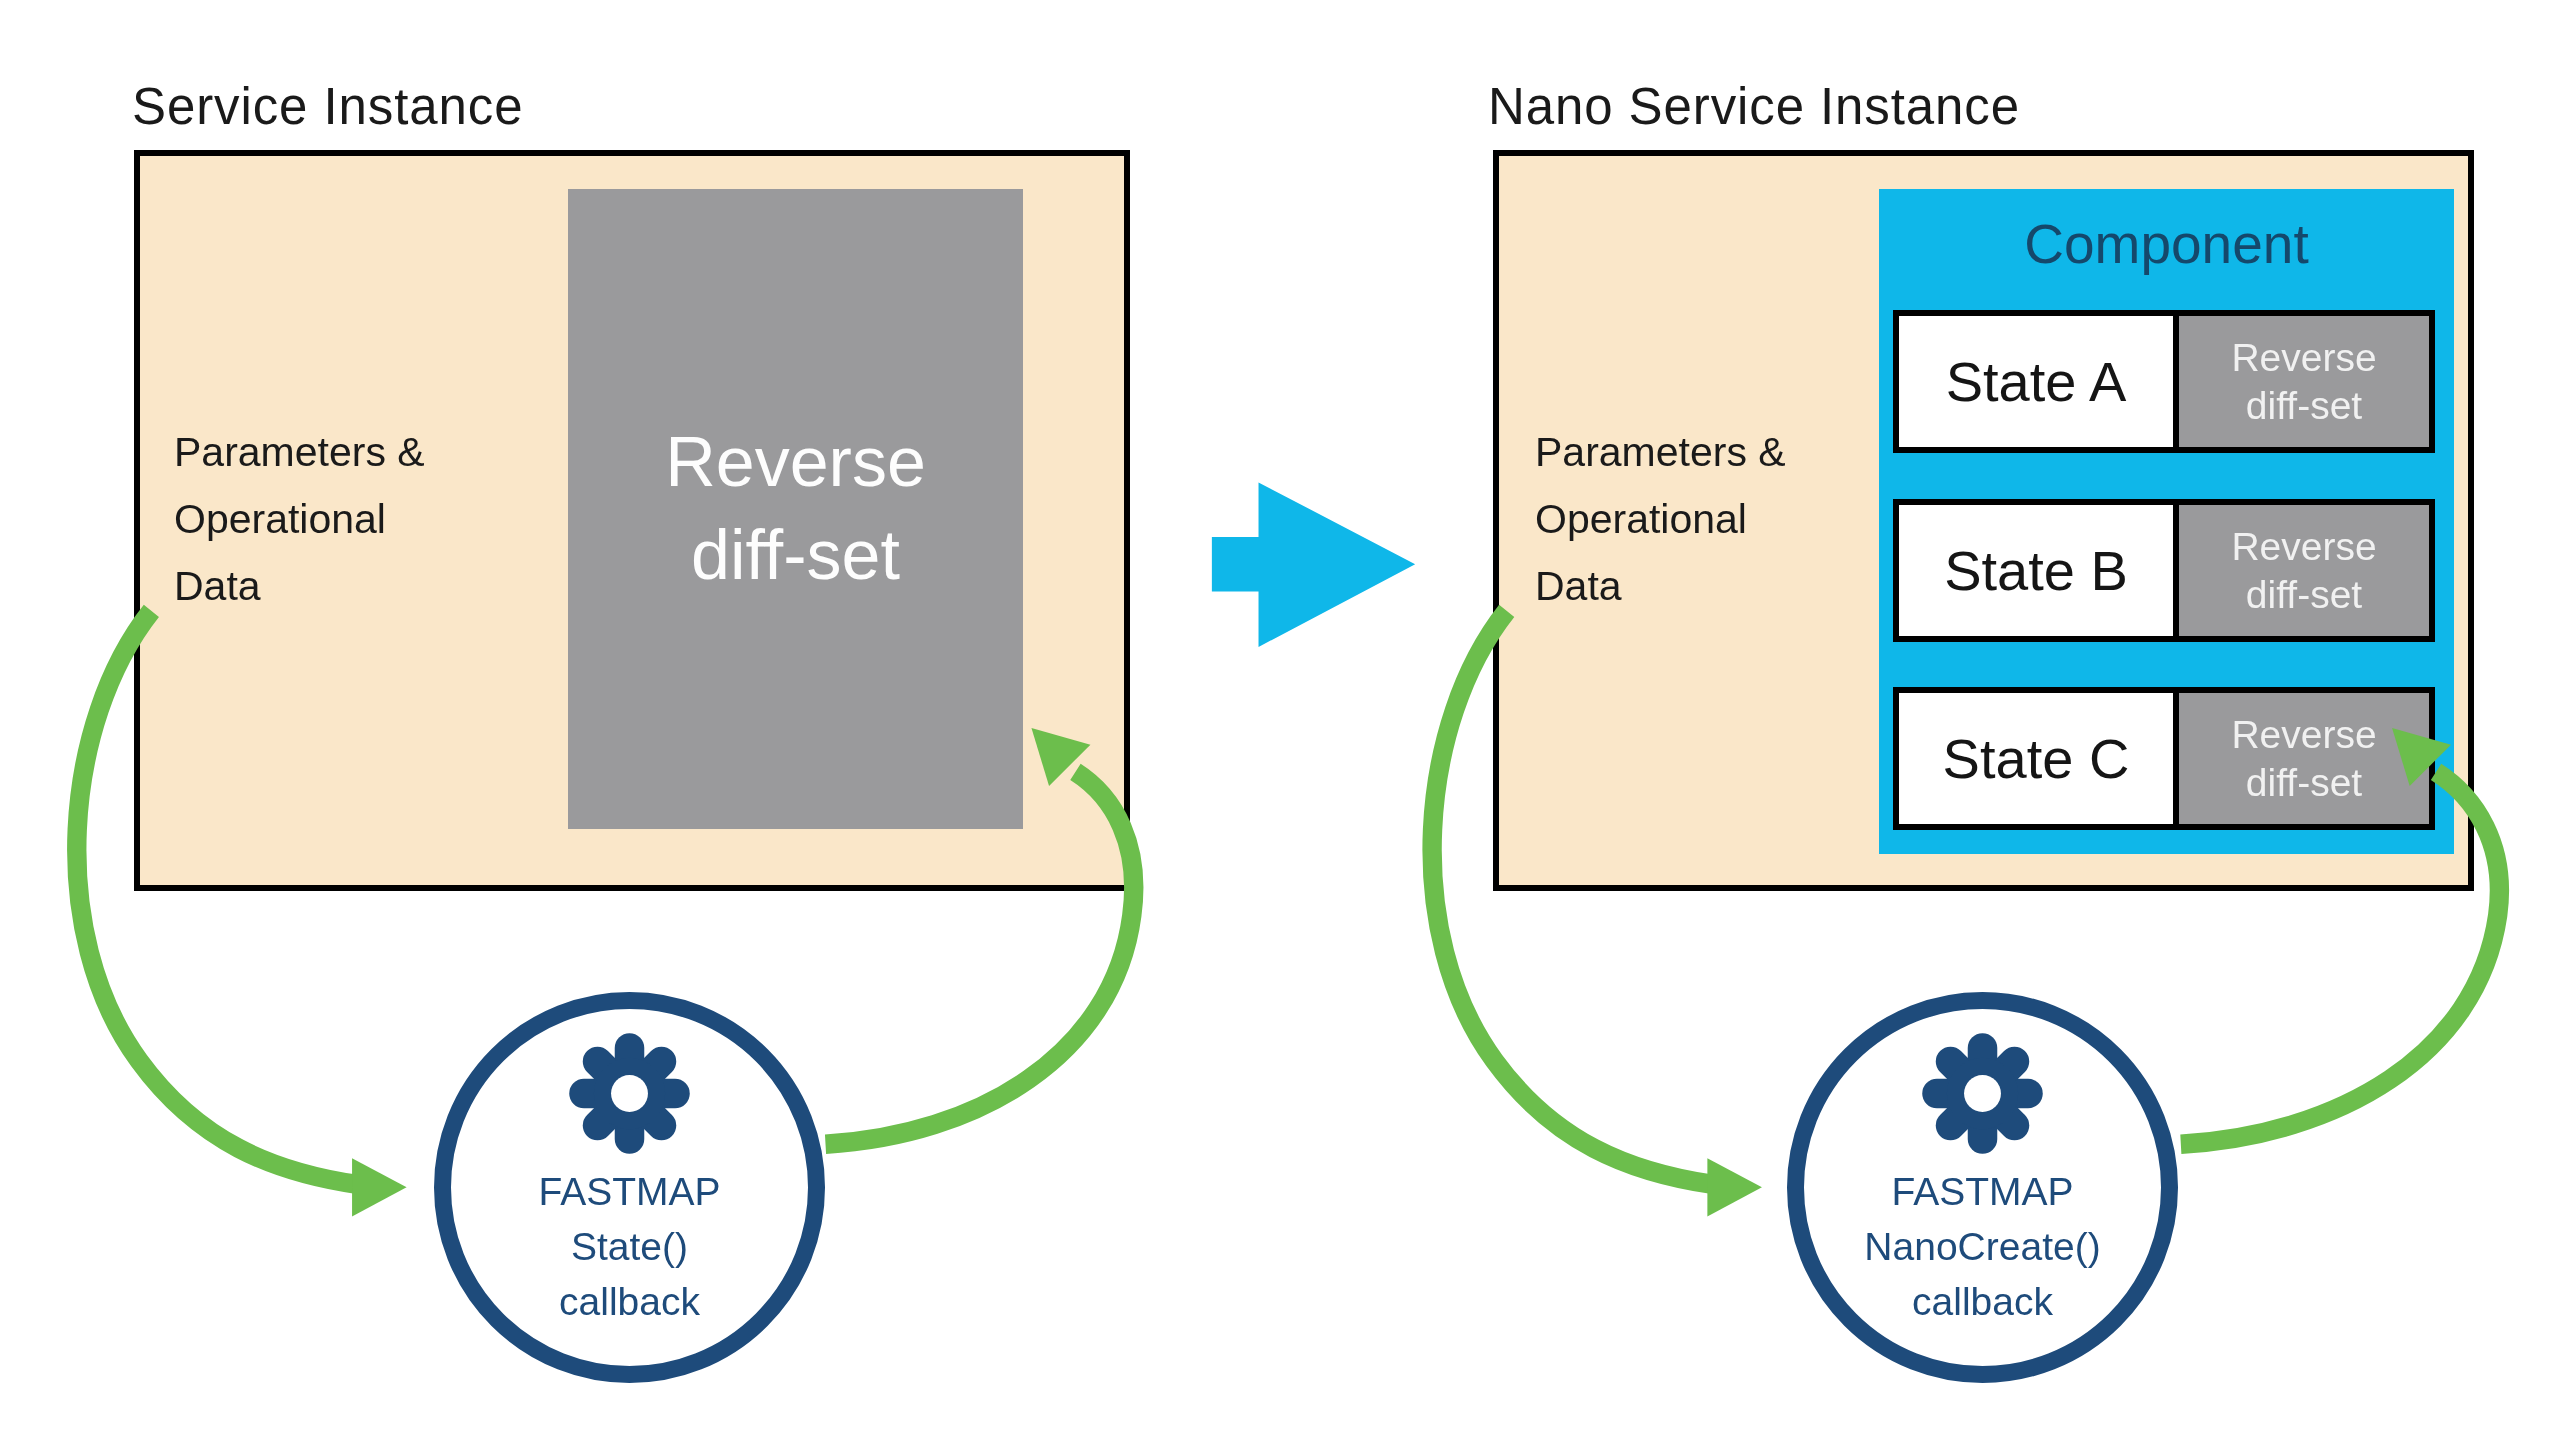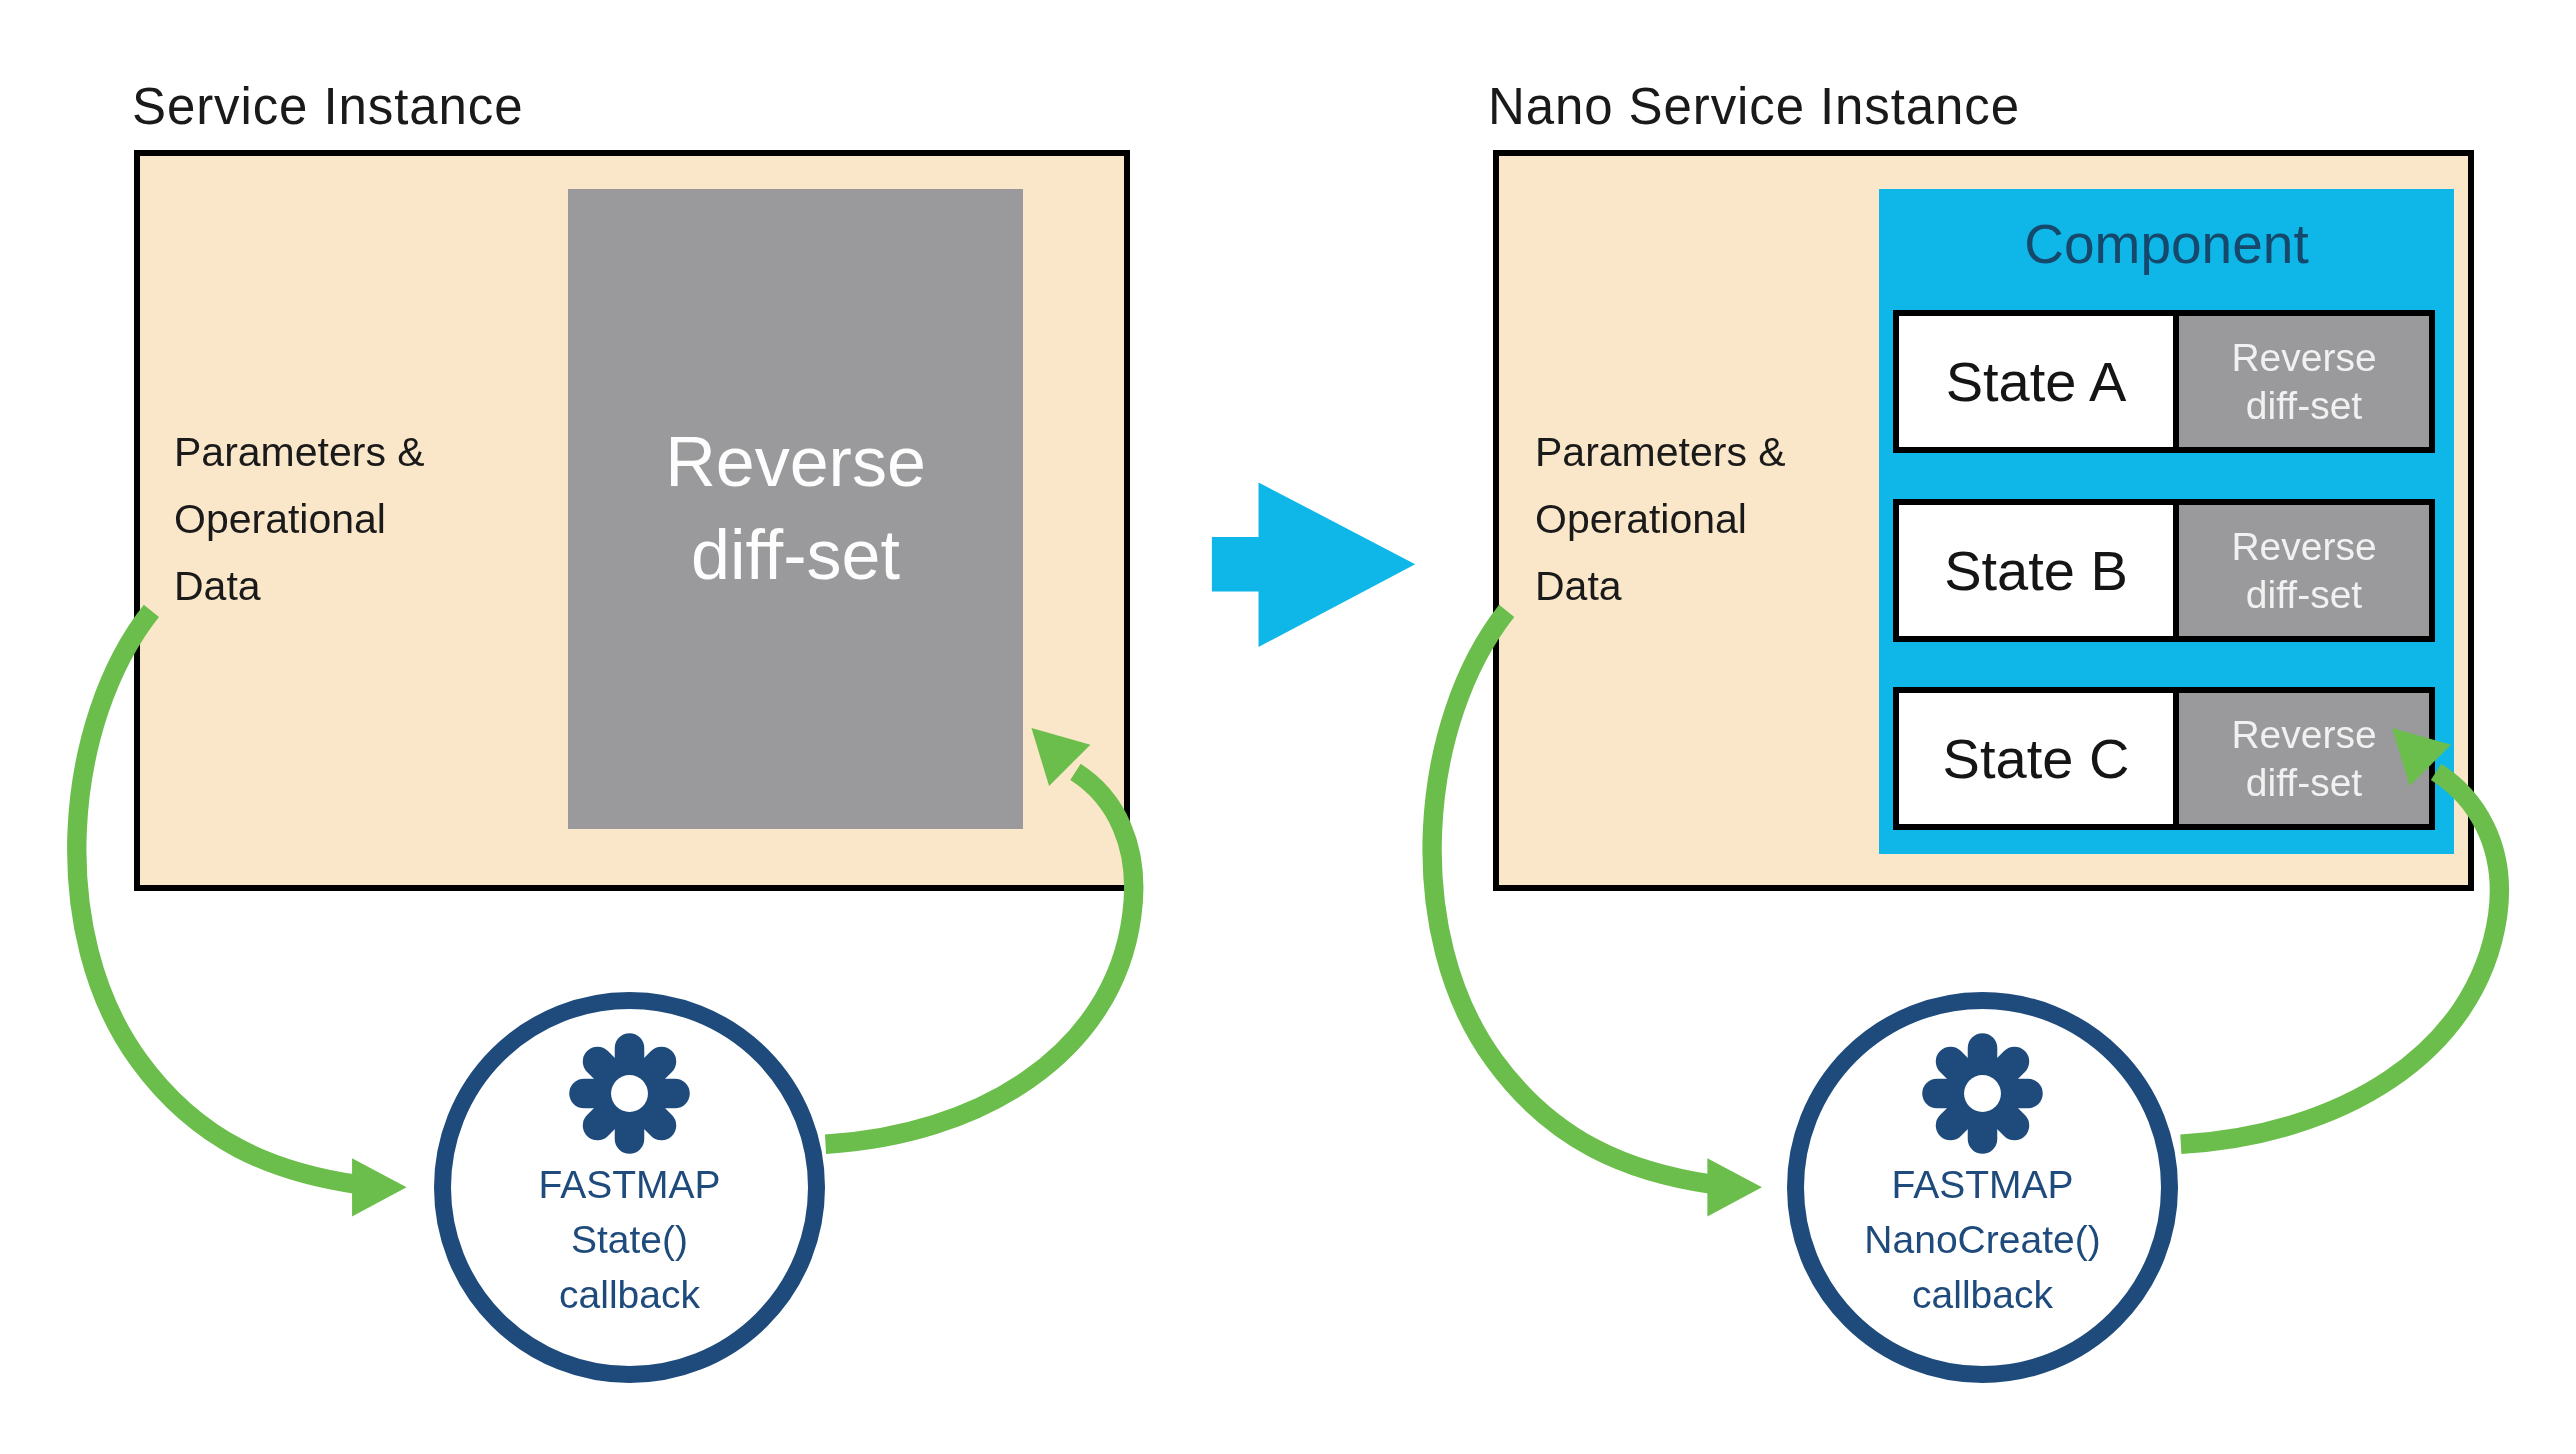--- a/index.html
+++ b/index.html
@@ -112,21 +112,21 @@
     background:#ffffff;
     border:17.6px solid var(--navy);
     border-radius:50%;
     display:flex;flex-direction:column;
     align-items:center;
   }
   .circle-left{left:434px;}
   .circle-right{left:1787px;}
   .gear{margin-top:23px;flex:none;}
   .cb-text{
-    margin-top:2px;
+    margin-top:9px;
     text-align:center;
     color:var(--navy);
     font-size:39px;line-height:55px;
     white-space:nowrap;
   }
 
   .overlay{
     position:absolute;left:0;top:0;
     width:2576px;height:1455px;
     pointer-events:none;

